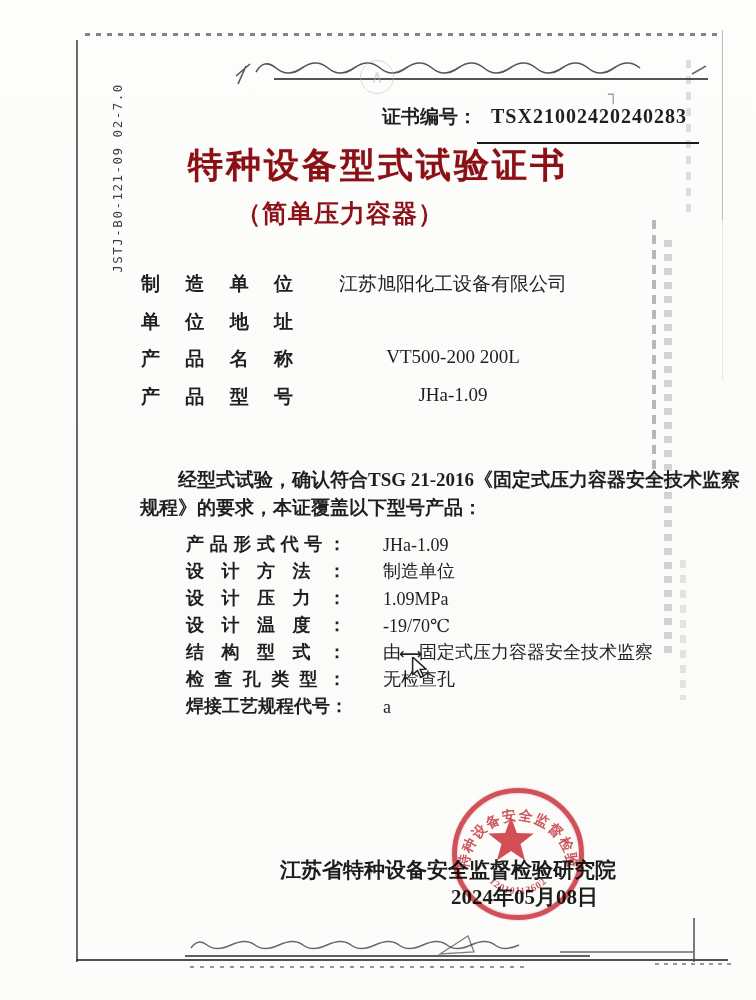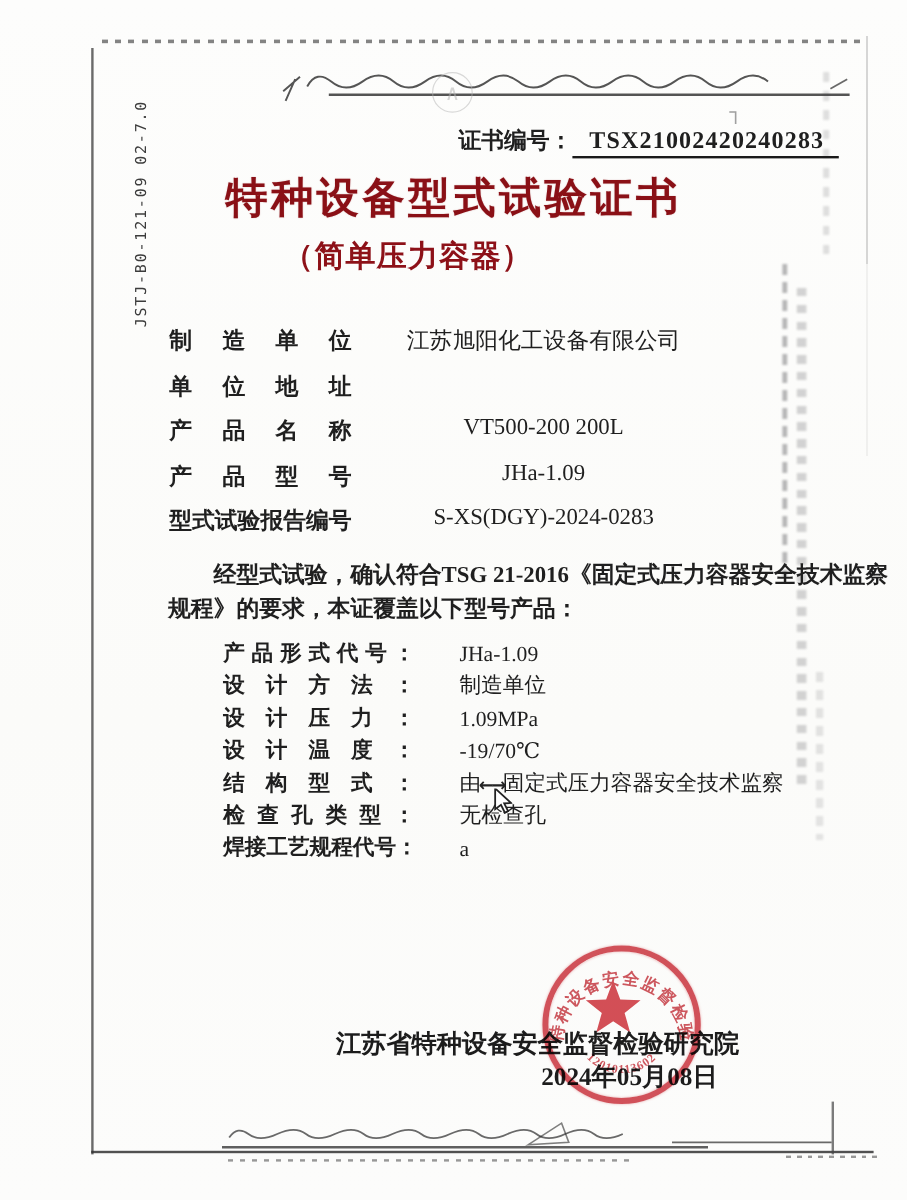--- a/index.html
+++ b/index.html
@@ -33,21 +33,21 @@
     background:repeating-linear-gradient(to bottom,rgba(60,60,65,.7) 0 8px,transparent 8px 15px);}
   
   .logo-ghost{position:absolute;left:360px;top:60px;width:32px;height:32px;border:1.5px solid #b5b5b5;
     border-radius:50%;opacity:.5;display:flex;align-items:center;justify-content:center;
     color:#b0b0b0;font-size:18px;font-family:"Liberation Sans",sans-serif;}
   .corner-mark{position:absolute;left:608px;top:84px;color:#8a8a8a;font-size:17px;
     font-family:"DejaVu Sans",sans-serif;opacity:.8;}
   
   .certno{position:absolute;left:382px;top:104px;font-size:19px;font-weight:600;white-space:nowrap;}
   .certno .val{font-family:"Liberation Serif",serif;font-size:20px;letter-spacing:1px;
-    border-bottom:2px solid #1a1a1a;padding:0 12px 2px 14px;}
+    border-bottom:2px solid #1a1a1a;padding:0 12px 15px 14px;}
   
   .title{position:absolute;left:0;top:142px;width:756px;text-align:center;
     font-size:35px;font-weight:700;letter-spacing:3px;color:#8a1016;
     text-shadow:0 0 1px rgba(138,16,22,.4);}
   .subtitle{position:absolute;left:0;top:197px;width:680px;text-align:center;
     font-size:25px;font-weight:600;letter-spacing:1px;color:#8d1118;}
   
   .fields{position:absolute;left:141px;top:271px;width:520px;}
   .frow{display:flex;height:26px;margin-bottom:11.5px;font-size:19px;}
   .flabel{display:inline-block;width:152px;font-weight:600;
@@ -135,24 +135,20 @@
     <div class="frow">
       <span class="flabel">单位地址</span>
     </div>
     <div class="frow">
       <span class="flabel">产品名称</span>
       <span class="fvalue">VT500-200 200L</span>
     </div>
     <div class="frow">
       <span class="flabel">产品型号</span>
       <span class="fvalue">JHa-1.09</span>
-    </div>
-    <div class="frow">
-      <span class="flabel">型式试验报告编号</span>
-      <span class="fvalue">S-XS(DGY)-2024-0283</span>
     </div>
   </div>
 
   <div class="statement">
     <div class="l1">经型式试验，确认符合TSG 21-2016《固定式压力容器安全技术监察</div>
     <div class="l2">规程》的要求，本证覆盖以下型号产品：</div>
   </div>
 
   <div class="specs">
     <div class="srow">

